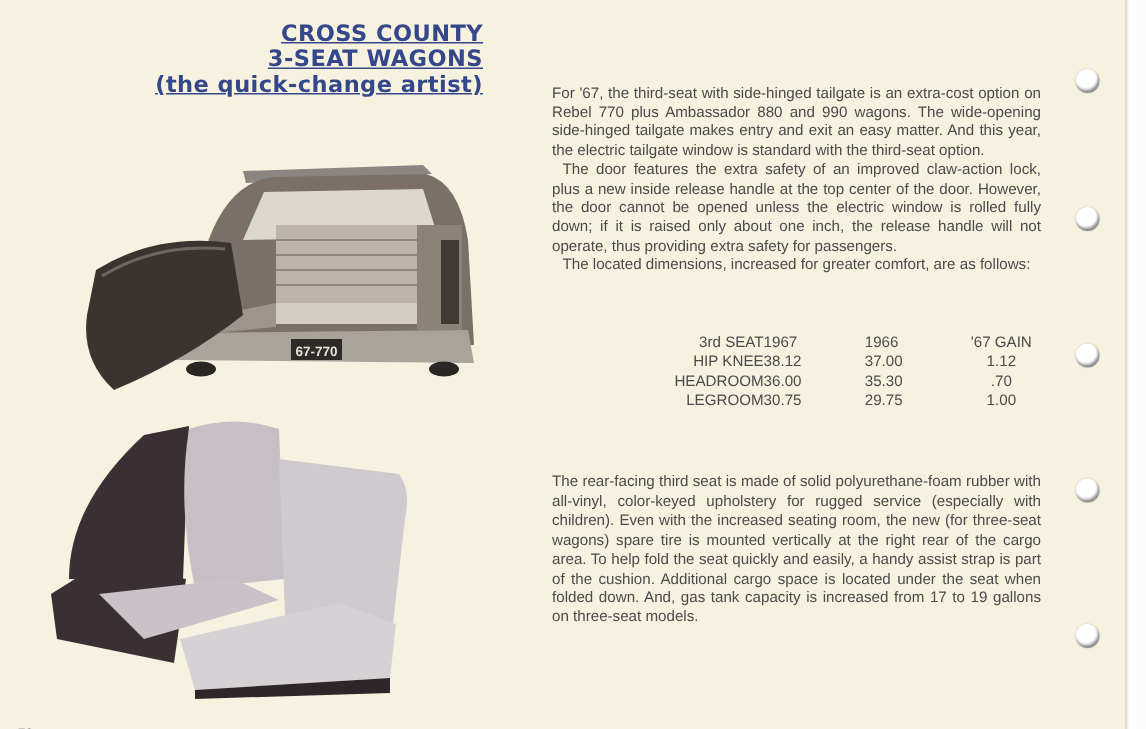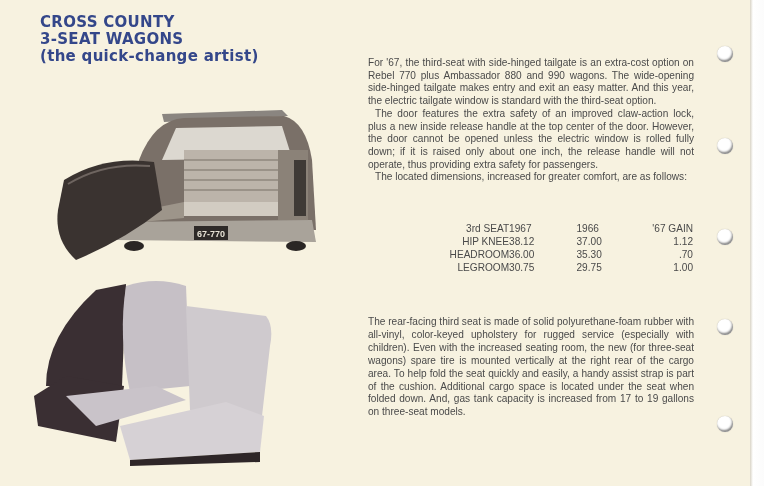--- a/index.html
+++ b/index.html
@@ -13,42 +13,42 @@
       position: absolute; left: 0; top: 0;
       width: 750px; height: 486px;
       background: #f7f2e0;
     }
     .edge {
       position: absolute; left: 750px; top: 0; width: 14px; height: 486px;
       background: linear-gradient(to right, #d9d4c6 0px, #ffffff 3px, #fbfbfb 14px);
     }
     .title {
       position: absolute; left: 40px; top: 14px; width: 282px;
-      text-align: left; color: #34478a;
+      text-align: right; color: #34478a;
       font-family: "DejaVu Sans", sans-serif; font-weight: bold;
-      font-size: 15px; line-height: 17px; letter-spacing: 0.3px;
+      font-size: 15px; line-height: 17px; letter-spacing: 0.3px; text-decoration: underline;
     }
     .title div { white-space: nowrap; }
     .body-text {
       position: absolute; left: 368px; top: 57px; width: 326px;
       color: #4a4a4a; font-size: 10.1px; line-height: 12.7px;
       text-align: justify;
     }
     .body-text p { margin: 0; text-indent: 7px; }
     .body-text p.first { text-indent: 0; }
     .dim-table {
       position: absolute; left: 373px; top: 222px; width: 320px;
       color: #4a4a4a; font-size: 10.1px; line-height: 13px;
       border-collapse: collapse;
     }
     .dim-table td { padding: 0; white-space: nowrap; }
     .dim-table .c0 { width: 124px; text-align: right; }
     .dim-table .c1 { width: 72px; }
     .dim-table .c2 { width: 70px; }
-    .dim-table .c3 { text-align: right; width: 52px; }
+    .dim-table .c3 { text-align: center; width: 52px; }
     .dim-table tr.head .c0 { padding-left: 20px; }
     .para3 {
       position: absolute; left: 368px; top: 316px; width: 326px;
       color: #4a4a4a; font-size: 10.1px; line-height: 12.9px;
       text-align: justify; margin: 0;
     }
     .page-num {
       position: absolute; left: 12px; top: 484px;
       color: #4a4a4a; font-size: 9px; font-weight: normal;
     }

